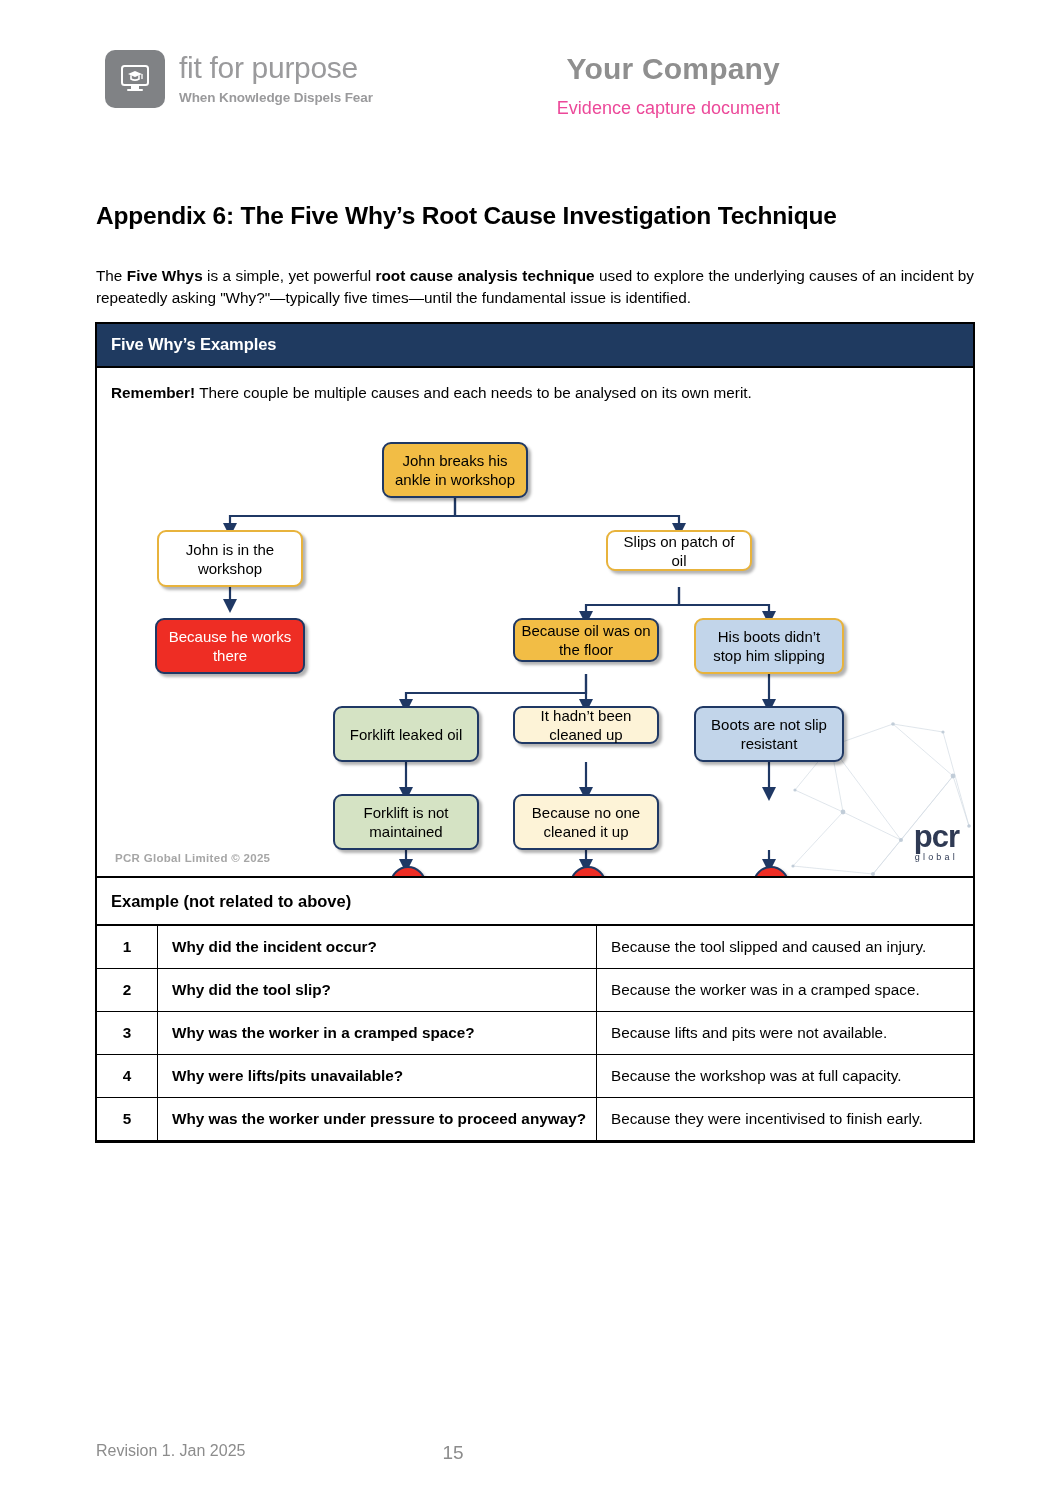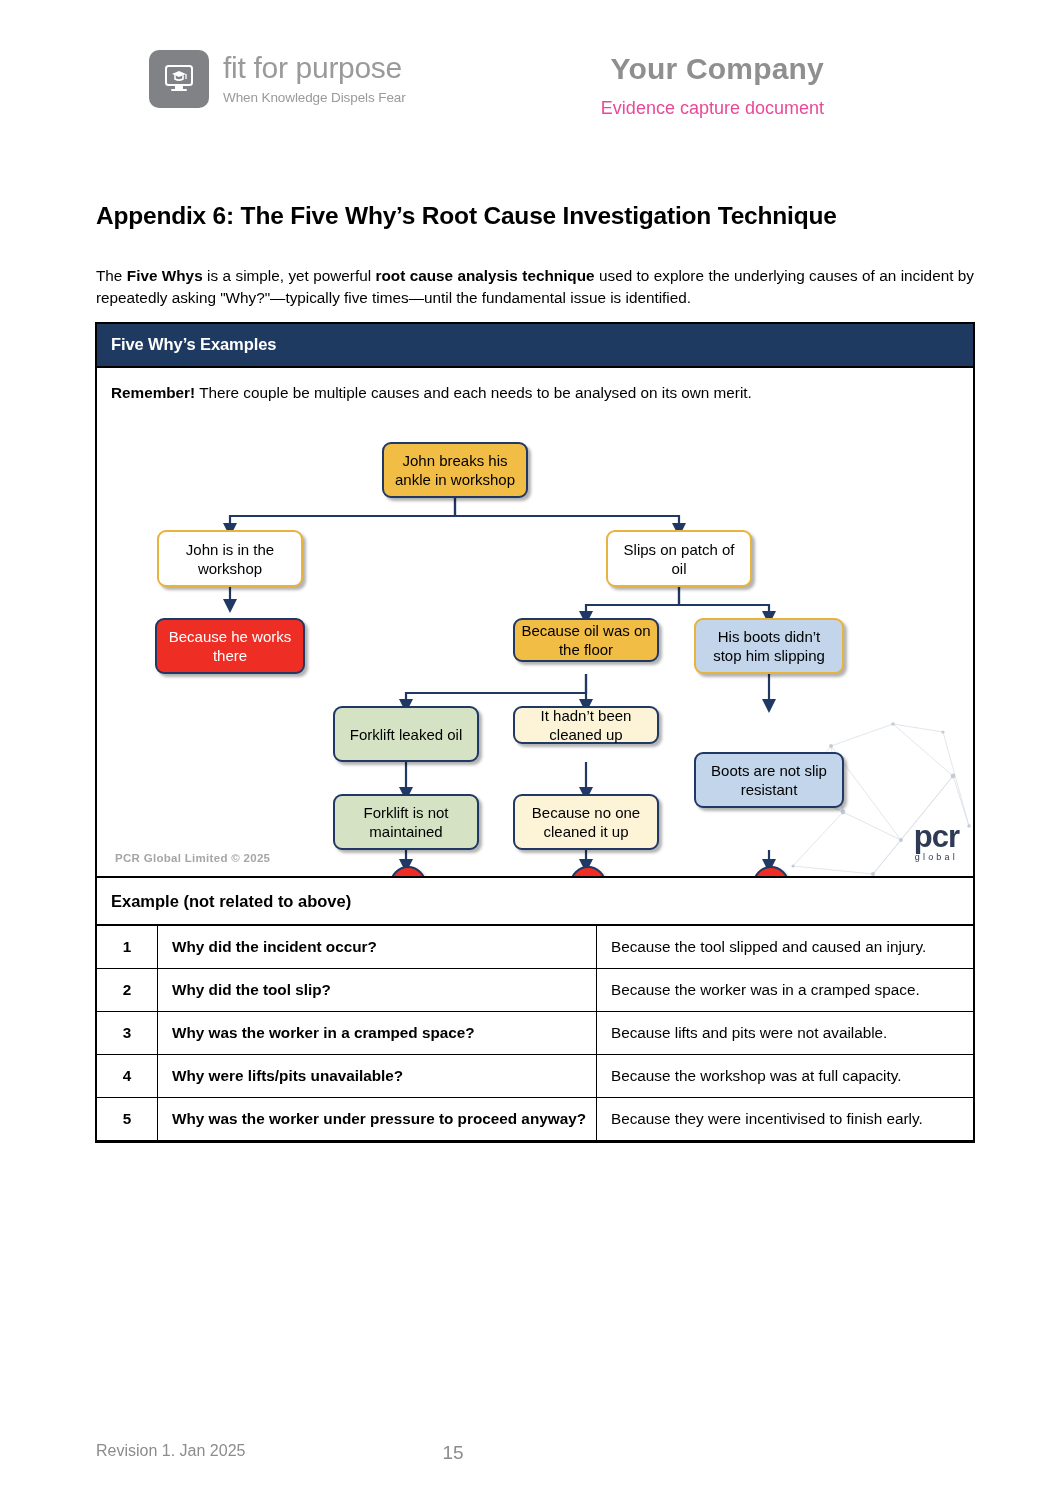--- a/index.html
+++ b/index.html
@@ -16,21 +16,20 @@
     color: #000;
     overflow: hidden;
   }
 
   
   .page-header {
     position: absolute;
     left: 0; top: 0;
     width: 874px;
     height: 150px;
-    margin-left: 44px;
   }
   .brand {
     position: absolute;
     left: 105px; top: 50px;
     display: flex;
     align-items: flex-start;
     gap: 14px;
   }
   .brand-mark {
     width: 60px; height: 58px;
@@ -45,21 +44,21 @@
   .brand-title {
     font-size: 30px;
     font-weight: 400;
     color: #9a9a9c;
     letter-spacing: -0.3px;
     line-height: 1.05;
     white-space: nowrap;
   }
   .brand-tagline {
     font-size: 13.5px;
-    font-weight: 400;
+    font-weight: 700;
     color: #9a9a9c;
     letter-spacing: -0.1px;
     margin-top: 6px;
     white-space: nowrap;
   }
   .company-block {
     position: absolute;
     right: 94px; top: 52px;
     text-align: right;
   }
@@ -145,21 +144,21 @@
     color: #000;
     padding: 2px 6px;
     box-shadow: 3px 3px 3px rgba(0,0,0,0.30);
     z-index: 3;
   }
   .node.amber   { background: #f2bd45; border-color: #1f3864; }
   .node.outline { background: #ffffff; border-color: #e8b33c; }
   .node.red     { background: #ee2d24; color: #ffffff; border-color: #1f3864; }
   .node.green   { background: #d5e3c4; border-color: #1f3864; }
   .node.cream   { background: #fdf3d7; border-color: #1f3864; }
-  .node.blue    { background: #c2d5ea; border-color: #1f3864; margin-top: 46px; }
+  .node.blue    { background: #c2d5ea; border-color: #1f3864; }
   .node.blue-amber { background: #c2d5ea; border-color: #e8b33c; }
 
   .endcircle {
     position: absolute;
     width: 32px; height: 32px;
     border-radius: 50%;
     background: #ee2d24;
     border: 2.2px solid #1f3864;
     color: #fff;
     font-size: 14px;
@@ -371,21 +370,21 @@
       </svg>
     </div>
 
     <div class="node amber" style="left:285px; top:36px; width:146px; height:56px;">
       <span>John breaks his ankle in workshop</span>
     </div>
 
     <div class="node outline" style="left:60px; top:124px; width:146px; height:57px;">
       <span>John is in the workshop</span>
     </div>
-    <div class="node outline" style="left:509px; top:124px; width:146px; height:57px;">
+    <div class="node outline" style="left:509px; top:124px; width:146px; height:41px;">
       <span>Slips on patch of oil</span>
     </div>
 
     <div class="node red" style="left:58px; top:212px; width:150px; height:56px;">
       <span>Because he works there</span>
     </div>
     <div class="node amber" style="left:416px; top:212px; width:146px; height:44px;">
       <span>Because oil was on the floor</span>
     </div>
     <div class="node blue-amber" style="left:597px; top:212px; width:150px; height:56px;">

